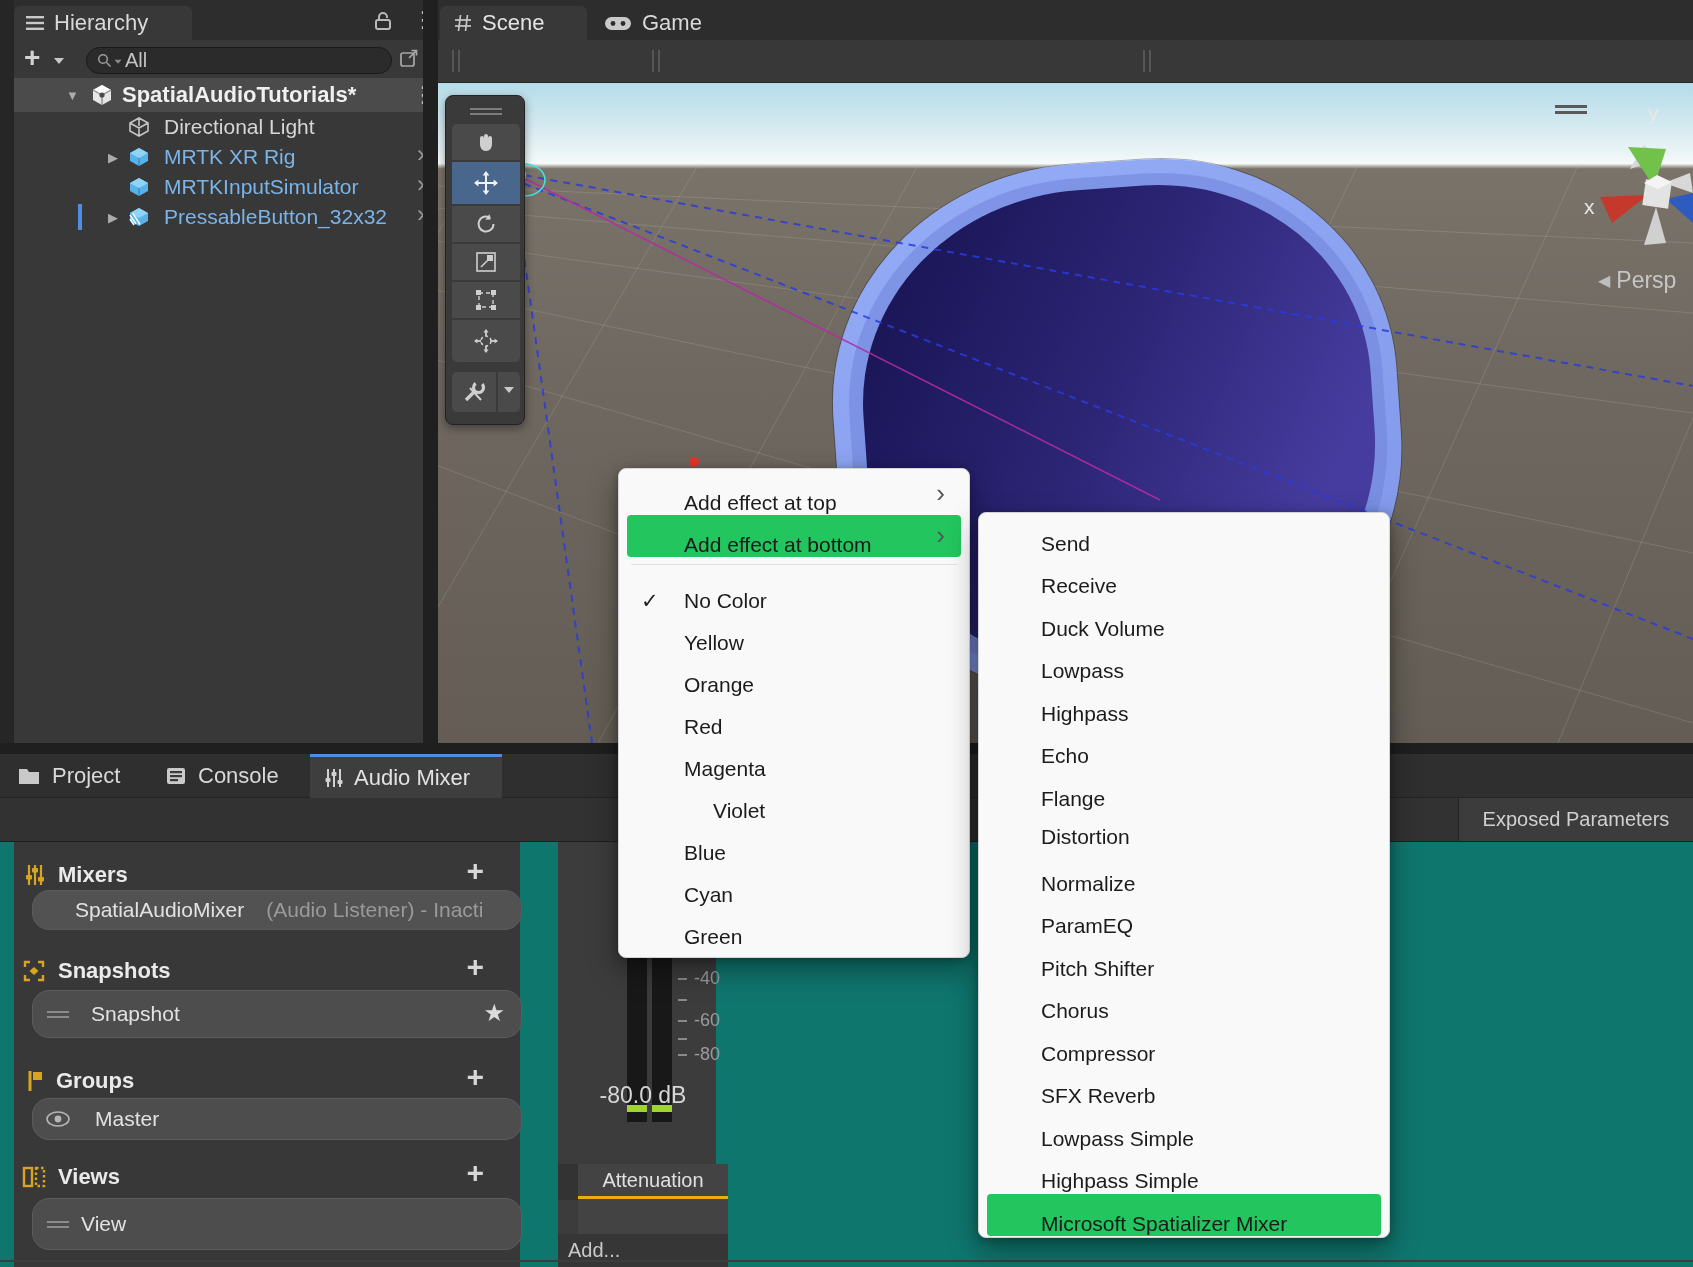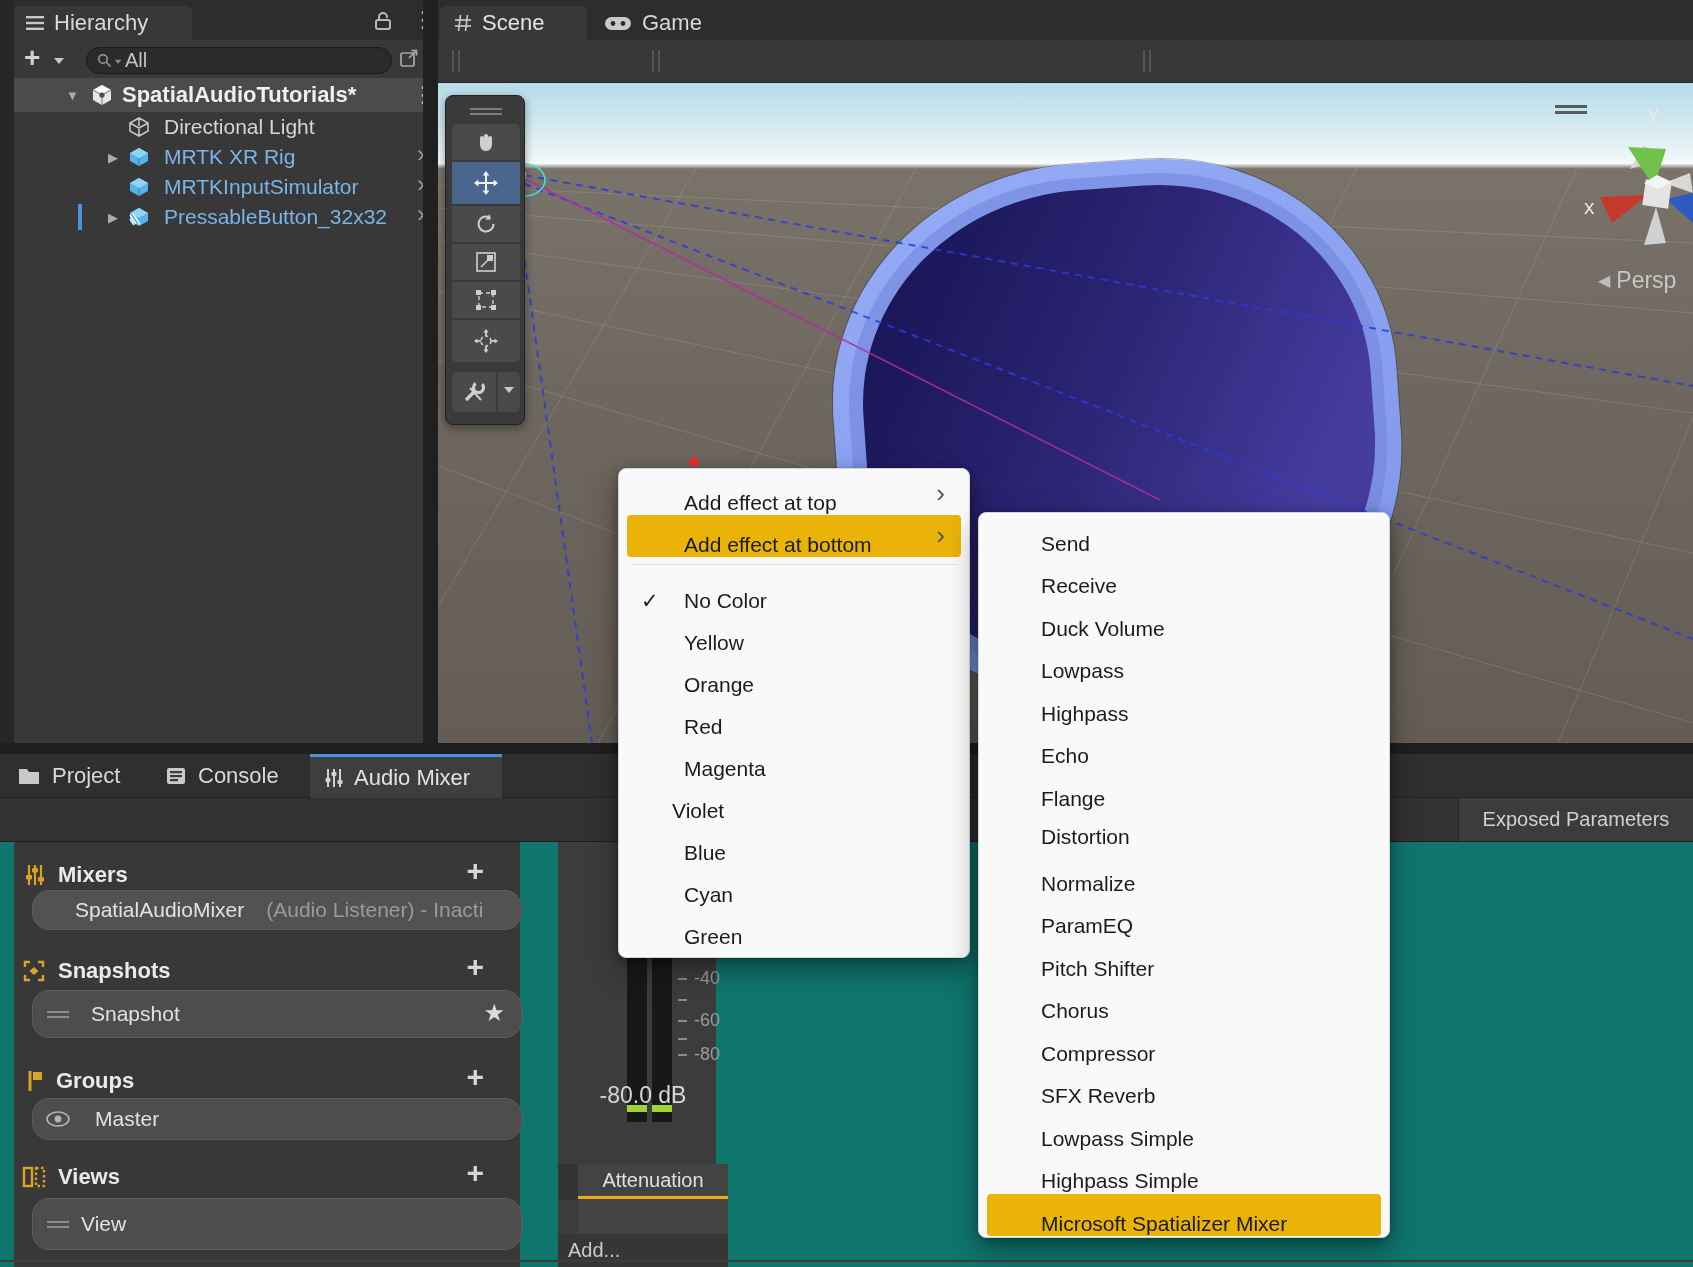--- a/index.html
+++ b/index.html
@@ -27,21 +27,21 @@
   .sec-h{position:absolute;left:14px;width:506px;height:34px;display:flex;align-items:center}
   .sec-title{font-size:22px;font-weight:bold;color:#eaeaea;margin-left:12px}
   .sec-plus{position:absolute;right:36px;color:#d6d6d6;font-size:30px;font-weight:bold;line-height:1;top:-2px}
   .mrow{position:absolute;left:18px;width:490px;background:#4d4d4d;border:1px solid #5c5c5c;border-radius:17px;display:flex;align-items:center}
   .mrow .lbl{font-size:21px;color:#e2e2e2;white-space:nowrap}
   .grip{display:inline-block;width:22px}
   .grip i{display:block;height:2px;background:#8b8b8b;margin:3px 0}
   
   .menu{position:absolute;background:#f9f9f9;border:1px solid #d4d4d4;border-radius:8px;box-shadow:0 12px 30px rgba(0,0,0,.38),0 2px 8px rgba(0,0,0,.25)}
   .mi{position:absolute;left:8px;right:8px;height:42px;border-radius:4px;display:flex;align-items:flex-end;font-size:21px;color:#1b1b1b}
-  .mi.hl{background:#eab308}
+  .mi.hl{background:#22c55e}
   .mi .arrow{position:absolute;right:16px;color:#565656;font-size:26px;top:5px}
   .mi .chk{position:absolute;left:14px;font-size:21px;color:#222}
   .msep{position:absolute;left:12px;right:12px;height:1px;background:#e2e2e2}
   
   .tick{position:absolute;width:9px;height:2px;background:#8a8a8a}
   .ticklbl{position:absolute;font-size:18px;color:#9c9c9c}
   .ymark{position:absolute;left:0;width:6px;background:#c79a1e}
   svg{display:block}
 </style>
 </head>
@@ -599,21 +599,21 @@
     <div class="mi" style="top:186px">
         <span class="lbl" style="margin-left:57px">Orange</span>
       </div>
     <div class="mi" style="top:228px">
         <span class="lbl" style="margin-left:57px">Red</span>
       </div>
     <div class="mi" style="top:270px">
         <span class="lbl" style="margin-left:57px">Magenta</span>
       </div>
     <div class="mi" style="top:312px">
-        <span class="lbl" style="margin-left:45px">Violet</span>
+        <span class="lbl" style="margin-left:86px">Violet</span>
       </div>
     <div class="mi" style="top:354px">
         <span class="lbl" style="margin-left:57px">Blue</span>
       </div>
     <div class="mi" style="top:396px">
         <span class="lbl" style="margin-left:57px">Cyan</span>
       </div>
     <div class="mi" style="top:438px">
         <span class="lbl" style="margin-left:57px">Green</span>
       </div>

